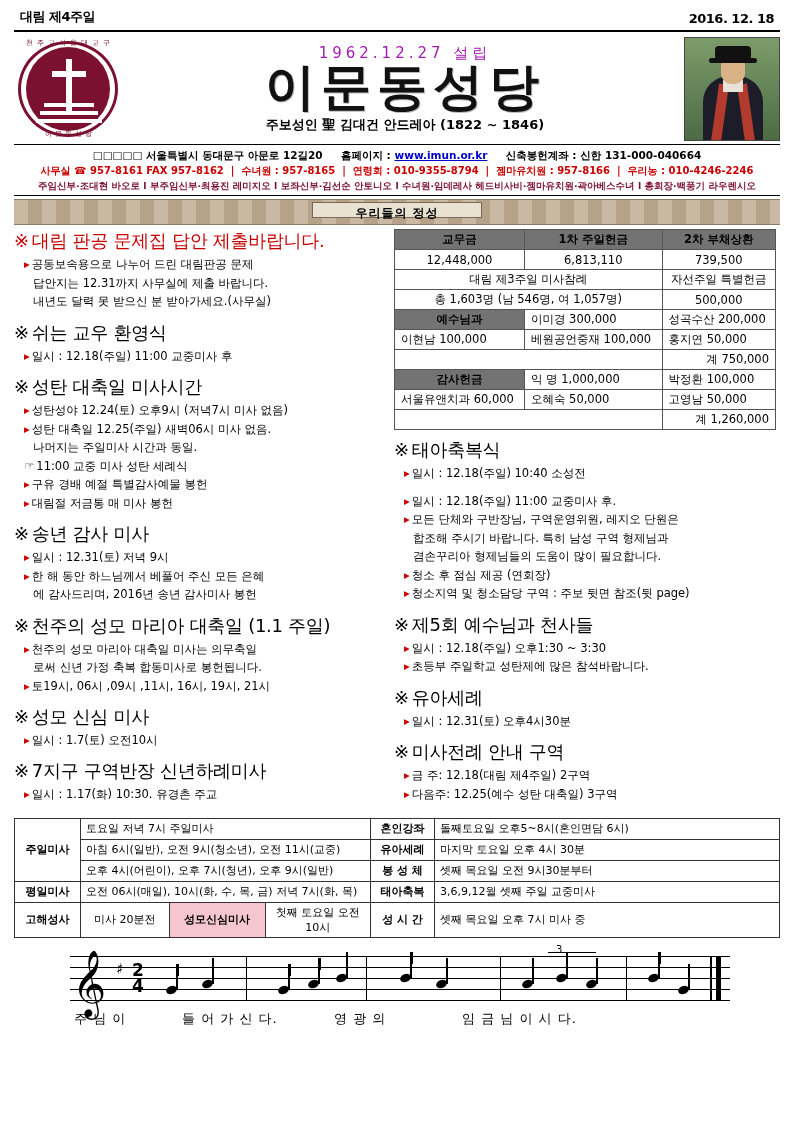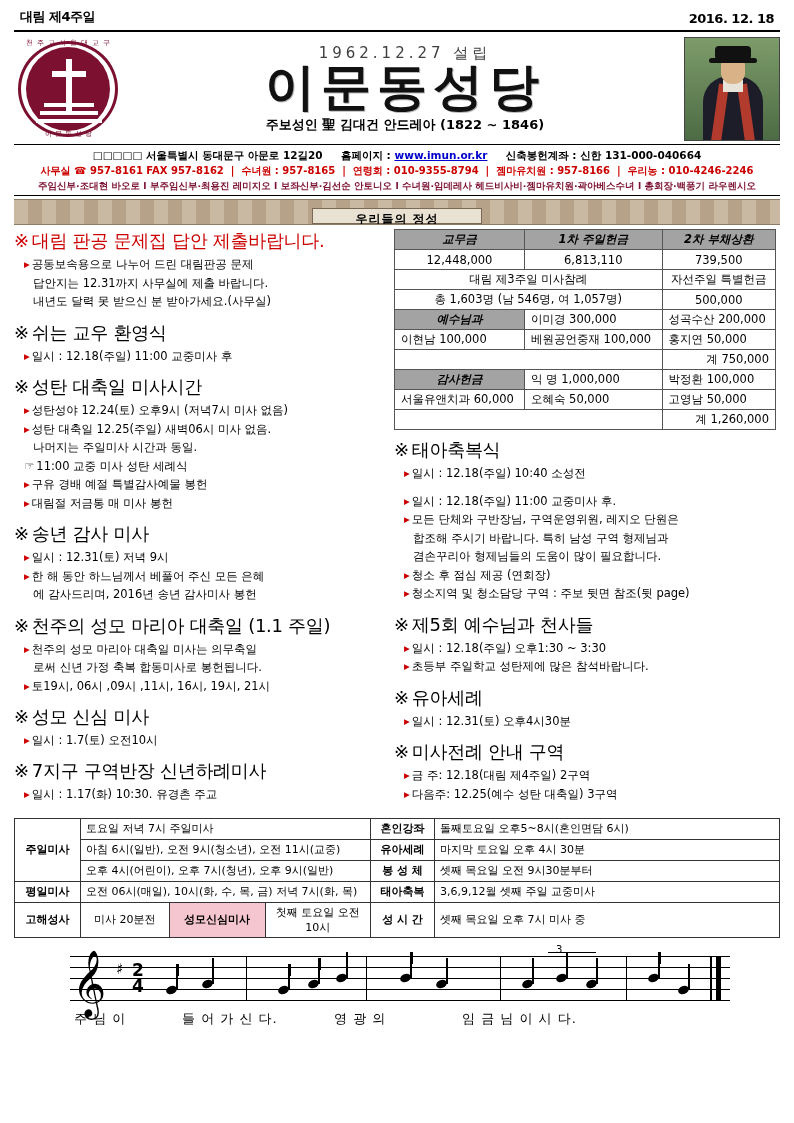--- a/index.html
+++ b/index.html
@@ -29,21 +29,21 @@
   .crest .inner { position:absolute; left:12px; top:10px; width:84px; height:84px; border-radius:50%; background:#7b1030; }
   .crest .cross-v { position:absolute; left:52px; top:22px; width:6px; height:52px; background:#fff; }
   .crest .cross-h { position:absolute; left:38px; top:34px; width:34px; height:6px; background:#fff; }
   .crest .bar1 { position:absolute; left:30px; top:66px; width:50px; height:4px; background:#fff; }
   .crest .bar2 { position:absolute; left:26px; top:74px; width:58px; height:4px; background:#fff; }
   .crest .bar3 { position:absolute; left:22px; top:82px; width:66px; height:4px; background:#fff; }
   .crest .toptxt { position:absolute; left:0; top:1px; width:112px; text-align:center; font-size:7px; color:#7b1030; letter-spacing:4px; }
   .crest .bottxt { position:absolute; left:0; bottom:2px; width:112px; text-align:center; font-size:7px; color:#7b1030; letter-spacing:3px; }
 
   .title-block { flex:1 1 auto; text-align:center; padding:0 4px; }
-  .found-date { font-size:15px; color:#404040; letter-spacing:4px; margin-bottom:-2px; }
+  .found-date { font-size:15px; color:#a21caf; letter-spacing:4px; margin-bottom:-2px; }
   .church-name { font-size:50px; font-weight:bold; letter-spacing:6px; line-height:1.05; color:#111; text-shadow:1px 1px 0 #bbb; }
   .patron { font-size:13px; font-weight:bold; letter-spacing:0px; margin-top:2px; }
 
   .portrait { width:96px; height:104px; flex:0 0 96px; position:relative; background:#2e4b2a; overflow:hidden; border:1px solid #444; }
   .portrait .sky { position:absolute; inset:0; background:linear-gradient(#7d9c6a, #4d6b44); }
   .portrait .robe { position:absolute; left:18px; top:38px; width:60px; height:66px; background:#1d1d2a; border-radius:26px 26px 0 0; }
   .portrait .stole-l { position:absolute; left:30px; top:46px; width:10px; height:58px; background:#b23b2e; transform:rotate(8deg); }
   .portrait .stole-r { position:absolute; left:56px; top:46px; width:10px; height:58px; background:#b23b2e; transform:rotate(-8deg); }
   .portrait .collar { position:absolute; left:38px; top:42px; width:20px; height:12px; background:#e8e3d8; }
   .portrait .face { position:absolute; left:36px; top:16px; width:24px; height:30px; background:#d9b288; border-radius:12px 12px 11px 11px; }
@@ -57,21 +57,21 @@
   .contact a { color:#0000cc; }
   .contact .row3 { color:#cc0000; font-weight:bold; font-size:10px; }
   .contact .row4 { color:#7b1030; font-weight:bold; font-size:9.5px; }
 
   
   .ornament { height:26px; margin:3px 0 4px 0; position:relative; overflow:hidden;
     background:
       repeating-linear-gradient(90deg, #c9b9a3 0 14px, #b6a289 14px 28px),
       #c0ae95;
     border-top:1px solid #8c7c66; border-bottom:1px solid #8c7c66; }
-  .ornament .banner { position:absolute; left:50%; transform:translateX(-50%); top:8px; width:170px; height:16px; background:#e9e2d2; border:1px solid #7a6a55; }
+  .ornament .banner { position:absolute; left:50%; transform:translateX(-50%); top:2px; width:170px; height:16px; background:#e9e2d2; border:1px solid #7a6a55; }
   .ornament .banner span { display:block; text-align:center; font-size:12px; font-weight:bold; line-height:20px; letter-spacing:1px; }
 
   
   .columns { display:flex; gap:10px; }
   .col-left { width:370px; }
   .col-right { width:382px; }
 
   .banner-left { border:1px solid #333; background:#e6e6e6; padding:3px 6px; font-size:13px; font-weight:bold; margin-bottom:6px; }
 
   .section { margin:0 0 10px 0; }
@@ -82,21 +82,21 @@
   ul.items li { font-size:11.5px; line-height:1.52; margin-bottom:1px; text-indent:-9px; padding-left:9px; }
   ul.items li.cont { text-indent:0; padding-left:9px; }
   .bullet { color:#cc0000; font-weight:bold; margin-right:2px; }
   .hand { margin-right:2px; }
 
   
   table.offer { border-collapse:collapse; width:100%; font-size:11.5px; margin-bottom:8px; }
   table.offer td { border:1px solid #555; padding:2px 4px; text-align:center; height:20px; }
   table.offer td.l { text-align:left; padding-left:6px; }
   table.offer td.r { text-align:right; padding-right:6px; }
-  table.offer td.hd { background:#a3a3a3; font-weight:bold;font-style:italic; }
+  table.offer td.hd { background:#737373; font-weight:bold; }
 
   
   table.sched { border-collapse:collapse; width:100%; font-size:11px; margin-top:4px; }
   table.sched td { border:1px solid #333; padding:2px 5px; height:21px; }
   table.sched td.hdr { text-align:center; font-weight:bold; background:#ffffff; }
   table.sched td.hl { background:#f6c6d0; text-align:center; font-weight:bold; }
   table.sched td.c { text-align:center; }
 
   
   .music { margin-top:10px; height:92px; position:relative; }

